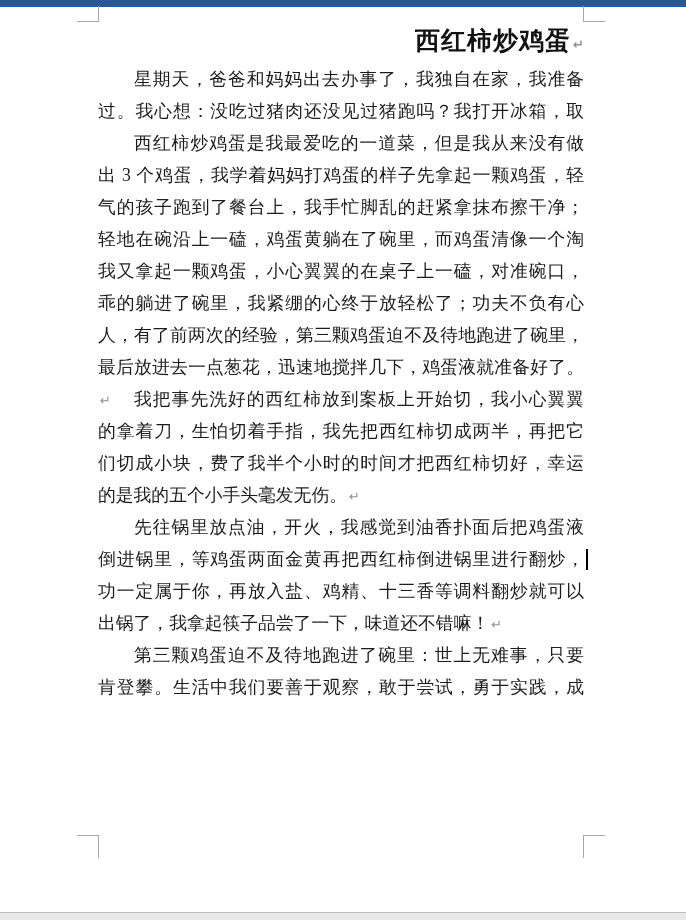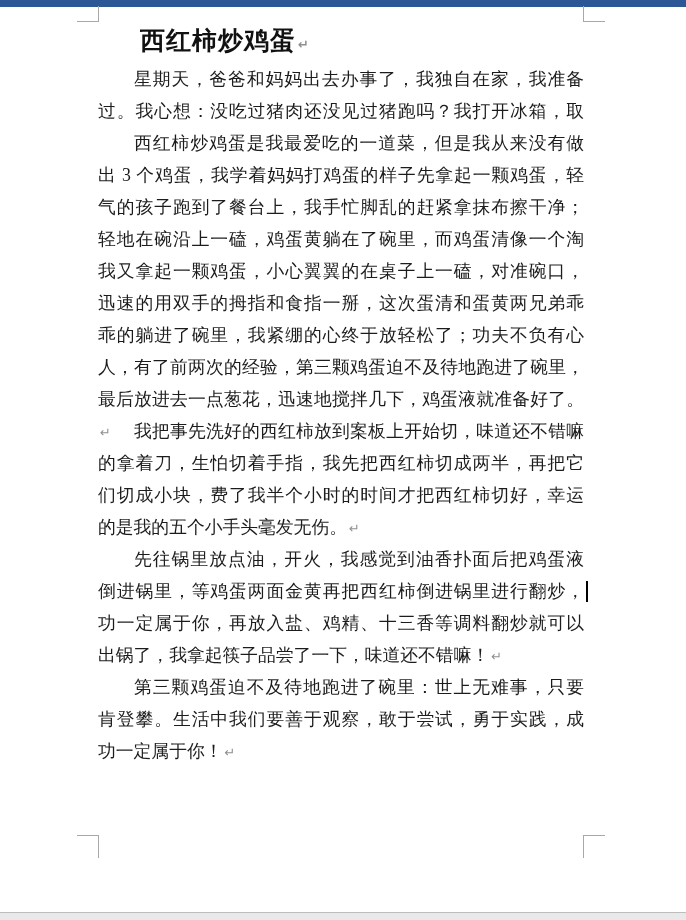--- a/index.html
+++ b/index.html
@@ -22,21 +22,21 @@
     border-right:1px solid #a8a8a8;border-bottom:1px solid #a8a8a8;}
   .crop.tr{left:583px;top:6px;width:21px;height:15px;
     border-left:1px solid #a8a8a8;border-bottom:1px solid #a8a8a8;}
   .crop.bl{left:77px;top:835px;width:21px;height:22px;
     border-right:1px solid #a8a8a8;border-top:1px solid #a8a8a8;}
   .crop.br{left:583px;top:835px;width:21px;height:22px;
     border-left:1px solid #a8a8a8;border-top:1px solid #a8a8a8;}
 
   .doc-title{
     position:absolute;left:98px;top:22px;width:486px;height:38px;
-    line-height:38px;text-align:left;padding-left:42px;box-sizing:border-box;
+    line-height:38px;text-align:right;padding-left:42px;box-sizing:border-box;
     font-size:25px;font-weight:bold;color:#111;letter-spacing:1px;
     white-space:nowrap;
   }
   .text-body{
     position:absolute;left:98px;top:63px;width:486px;
     color:#1c1c1c;
   }
   .line{
     font-size:17.8px;line-height:32px;height:32px;
     position:relative;letter-spacing:0;
@@ -71,30 +71,28 @@
 <div class="doc-title"><span>西红柿炒鸡蛋</span><span class="pmark">↵</span></div>
 
 <div class="text-body">
     <div class="line indent just"><span>星期天，爸爸和妈妈出去办事了，我独自在家，我准备</span></div>
     <div class="line just"><span>过。我心想：没吃过猪肉还没见过猪跑吗？我打开冰箱，取</span></div>
     <div class="line indent just"><span>西红柿炒鸡蛋是我最爱吃的一道菜，但是我从来没有做</span></div>
     <div class="line just"><span>出 3 个鸡蛋，我学着妈妈打鸡蛋的样子先拿起一颗鸡蛋，轻</span></div>
     <div class="line just"><span>气的孩子跑到了餐台上，我手忙脚乱的赶紧拿抹布擦干净；</span></div>
     <div class="line just"><span>轻地在碗沿上一磕，鸡蛋黄躺在了碗里，而鸡蛋清像一个淘</span></div>
     <div class="line just"><span>我又拿起一颗鸡蛋，小心翼翼的在桌子上一磕，对准碗口，</span></div>
-    <div class="line just"><span>迅速的用双手的拇指和食指一掰，这次蛋清和蛋黄两兄弟乖</span></div>
     <div class="line just"><span>乖的躺进了碗里，我紧绷的心终于放轻松了；功夫不负有心</span></div>
     <div class="line just"><span>人，有了前两次的经验，第三颗鸡蛋迫不及待地跑进了碗里，</span></div>
     <div class="line just"><span>最后放进去一点葱花，迅速地搅拌几下，鸡蛋液就准备好了。</span><span class="pmark">↵</span></div>
-    <div class="line indent just"><span>我把事先洗好的西红柿放到案板上开始切，味道还不错嘛</span></div>
+    <div class="line indent just"><span>我把事先洗好的西红柿放到案板上开始切，我小心翼翼</span></div>
     <div class="line just"><span>的拿着刀，生怕切着手指，我先把西红柿切成两半，再把它</span></div>
     <div class="line just"><span>们切成小块，费了我半个小时的时间才把西红柿切好，幸运</span></div>
     <div class="line"><span>的是我的五个小手头毫发无伤。</span><span class="pmark">↵</span></div>
     <div class="line indent just"><span>先往锅里放点油，开火，我感觉到油香扑面后把鸡蛋液</span></div>
     <div class="line just"><span>倒进锅里，等鸡蛋两面</span><span class="wavy">金黄再</span><span>把西红柿倒进锅里进行翻炒，</span><span class="caret"></span></div>
     <div class="line just"><span>功一定属于你，再放入盐、鸡精、十三香等调料翻炒就可以</span></div>
     <div class="line"><span>出锅了，我拿起筷子品尝了一下，味道还不错嘛！</span><span class="pmark">↵</span></div>
     <div class="line indent just"><span>第三颗鸡蛋迫不及待地跑进了碗里：世上无难事，只要</span></div>
     <div class="line just"><span>肯登攀。生活中我们要善于观察，敢于尝试，勇于实践，成</span></div>
-    <div class="line"><span>功一定属于你！</span><span class="pmark">↵</span></div>
   </div>
 
 <div class="bottom-strip"></div>
 
 </body></html>

